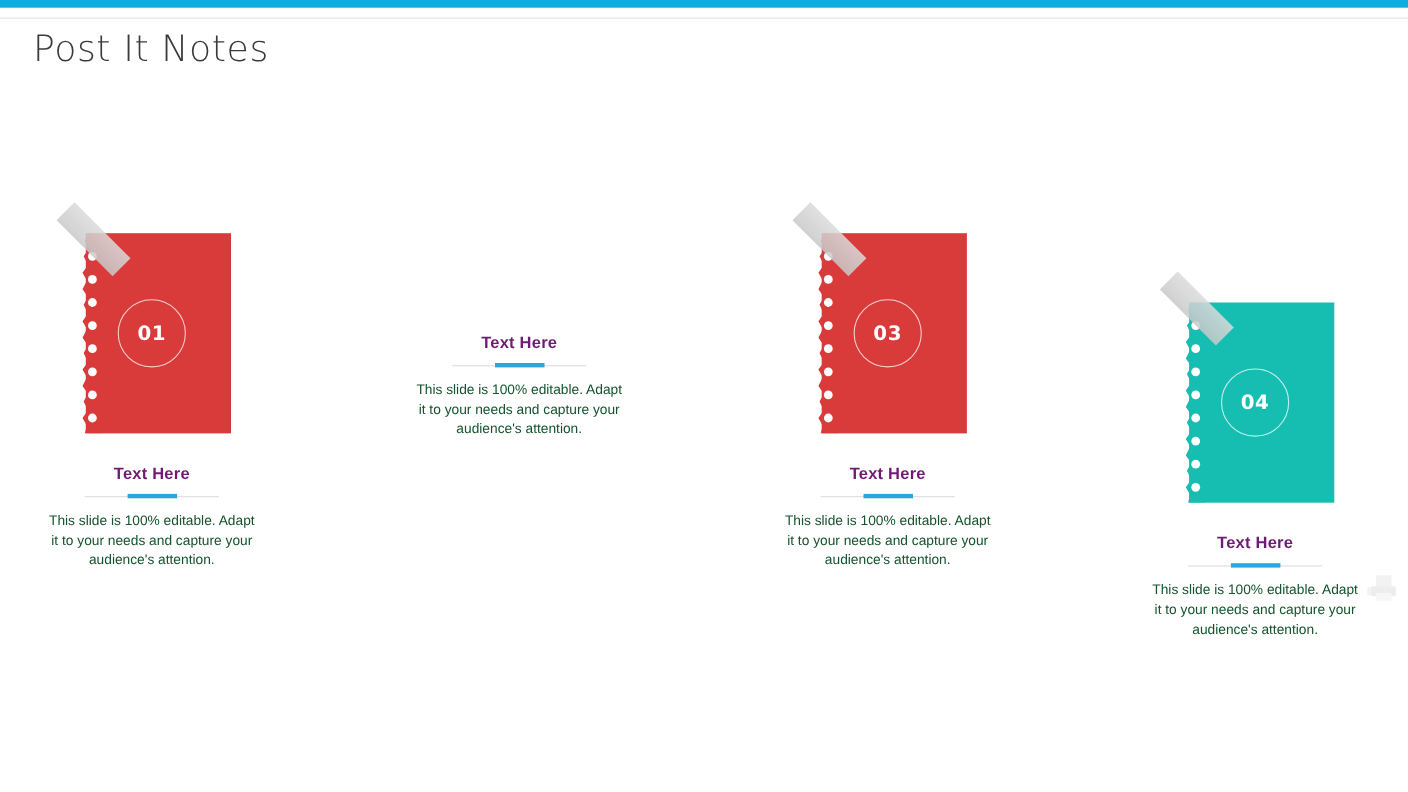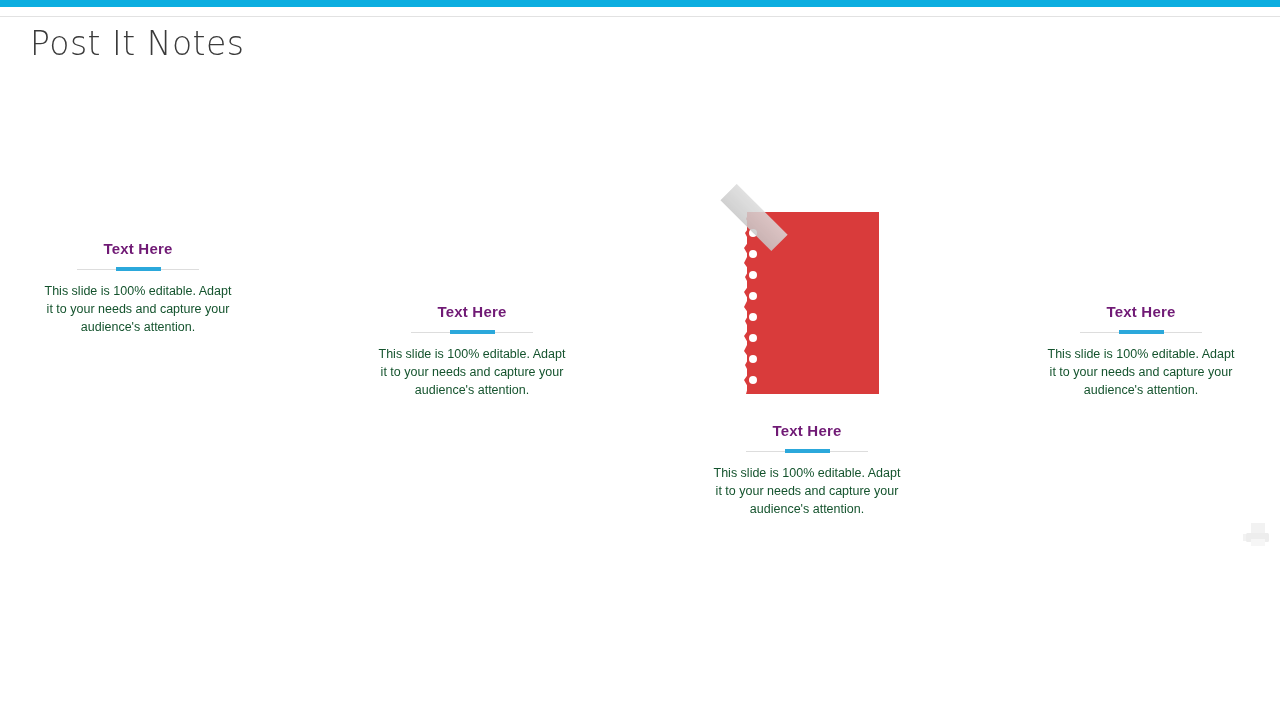--- a/index.html
+++ b/index.html
@@ -195,20 +195,45 @@
 <body>
 
 <div class="slide">
 
   <div class="top-bar" style="background: rgb(12, 174, 224);"></div>
   <div class="top-rule"></div>
 
   <div class="slide-title">Post It Notes</div>
 
   <div class="note-item" style="left:13px; top:212px;">
+    <div class="card-wrap">
+      <div class="card" style="background:#D93B3B;"></div>
+      <div class="card-edge">
+        <svg width="26" height="182" viewBox="0 0 26 182">
+          <path d="M26,0 L13,0 L10,7 L14,14 L9,21 L13,29 L8,36 L12,43 L8,51 L13,58
+                   L9,65 L13,73 L8,80 L12,87 L8,95 L13,102 L9,109 L13,117 L8,124
+                   L12,131 L8,139 L13,146 L9,153 L13,161 L8,168 L12,175 L10,182
+                   L26,182 Z" fill="#D93B3B"></path>
+        </svg>
+      </div>
+      <div class="holes">
+        <div class="hole" style="top:17px;"></div>
+        <div class="hole" style="top:38px;"></div>
+        <div class="hole" style="top:59px;"></div>
+        <div class="hole" style="top:80px;"></div>
+        <div class="hole" style="top:101px;"></div>
+        <div class="hole" style="top:122px;"></div>
+        <div class="hole" style="top:143px;"></div>
+        <div class="hole" style="top:164px;"></div>
+      </div>
+      <div class="badge">
+        <span class="badge-num">01</span>
+      </div>
+      <div class="tape" style="background: rgb(201, 201, 201);"></div>
+    </div>
 
     <div class="caption" style="margin-top:28px;">
       <div class="caption-title">Text Here</div>
       <div class="divider">
         <div class="divider-line"></div>
         <div class="divider-accent" style="background: rgb(43, 168, 219);"></div>
       </div>
       <div class="caption-body">This slide is 100% editable. Adapt it to your needs and capture your audience's attention.</div>
     </div>
   </div>
@@ -239,34 +264,62 @@
       <div class="holes">
         <div class="hole" style="top:17px;"></div>
         <div class="hole" style="top:38px;"></div>
         <div class="hole" style="top:59px;"></div>
         <div class="hole" style="top:80px;"></div>
         <div class="hole" style="top:101px;"></div>
         <div class="hole" style="top:122px;"></div>
         <div class="hole" style="top:143px;"></div>
         <div class="hole" style="top:164px;"></div>
       </div>
+      <div class="badge">
+        <span class="badge-num">03</span>
+      </div>
       <div class="tape" style="background: rgb(201, 201, 201);"></div>
     </div>
 
     <div class="caption" style="margin-top:28px;">
       <div class="caption-title">Text Here</div>
       <div class="divider">
         <div class="divider-line"></div>
         <div class="divider-accent" style="background: rgb(43, 168, 219);"></div>
       </div>
       <div class="caption-body">This slide is 100% editable. Adapt it to your needs and capture your audience's attention.</div>
     </div>
   </div>
 
   <div class="note-item" style="left:1016px; top:275px;">
+    <div class="card-wrap">
+      <div class="card" style="background:#16BDB1;"></div>
+      <div class="card-edge">
+        <svg width="26" height="182" viewBox="0 0 26 182">
+          <path d="M26,0 L13,0 L10,7 L14,14 L9,21 L13,29 L8,36 L12,43 L8,51 L13,58
+                   L9,65 L13,73 L8,80 L12,87 L8,95 L13,102 L9,109 L13,117 L8,124
+                   L12,131 L8,139 L13,146 L9,153 L13,161 L8,168 L12,175 L10,182
+                   L26,182 Z" fill="#16BDB1"></path>
+        </svg>
+      </div>
+      <div class="holes">
+        <div class="hole" style="top:17px;"></div>
+        <div class="hole" style="top:38px;"></div>
+        <div class="hole" style="top:59px;"></div>
+        <div class="hole" style="top:80px;"></div>
+        <div class="hole" style="top:101px;"></div>
+        <div class="hole" style="top:122px;"></div>
+        <div class="hole" style="top:143px;"></div>
+        <div class="hole" style="top:164px;"></div>
+      </div>
+      <div class="badge">
+        <span class="badge-num">04</span>
+      </div>
+      <div class="tape" style="background: rgb(201, 201, 201);"></div>
+    </div>
 
     <div class="caption" style="margin-top:28px;">
       <div class="caption-title">Text Here</div>
       <div class="divider">
         <div class="divider-line"></div>
         <div class="divider-accent" style="background: rgb(43, 168, 219);"></div>
       </div>
       <div class="caption-body">This slide is 100% editable. Adapt it to your needs and capture your audience's attention.</div>
     </div>
   </div>

